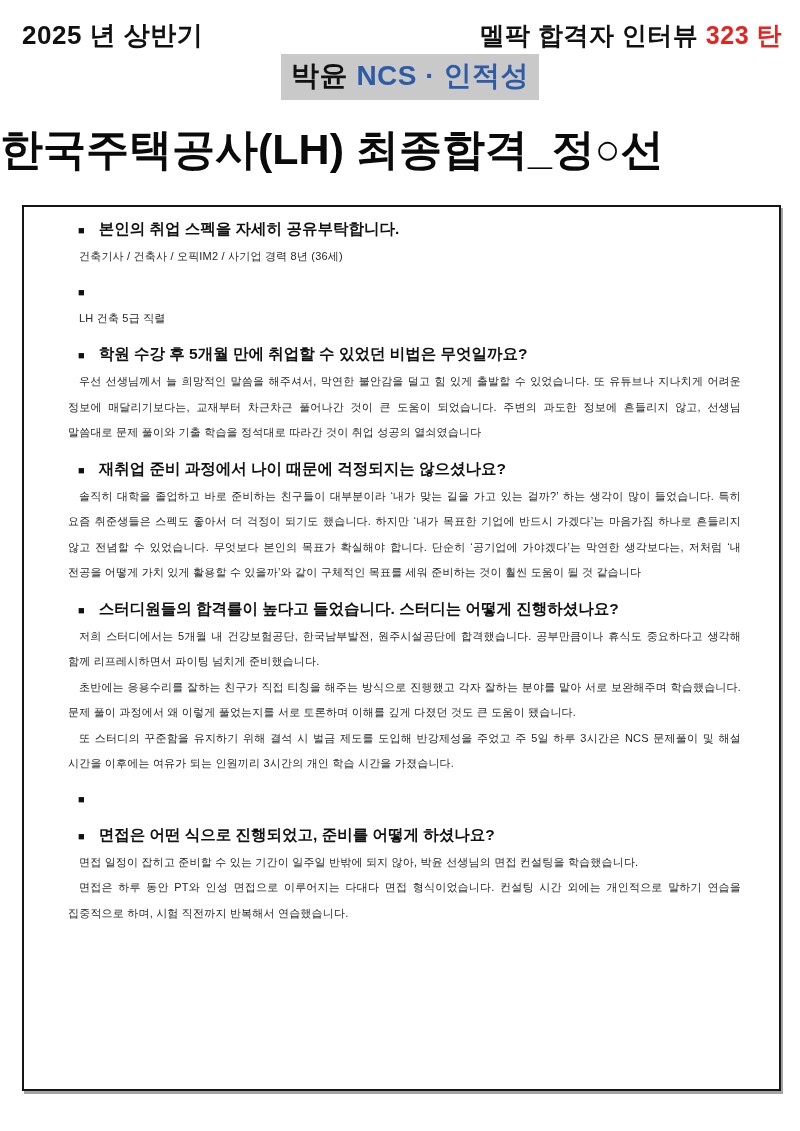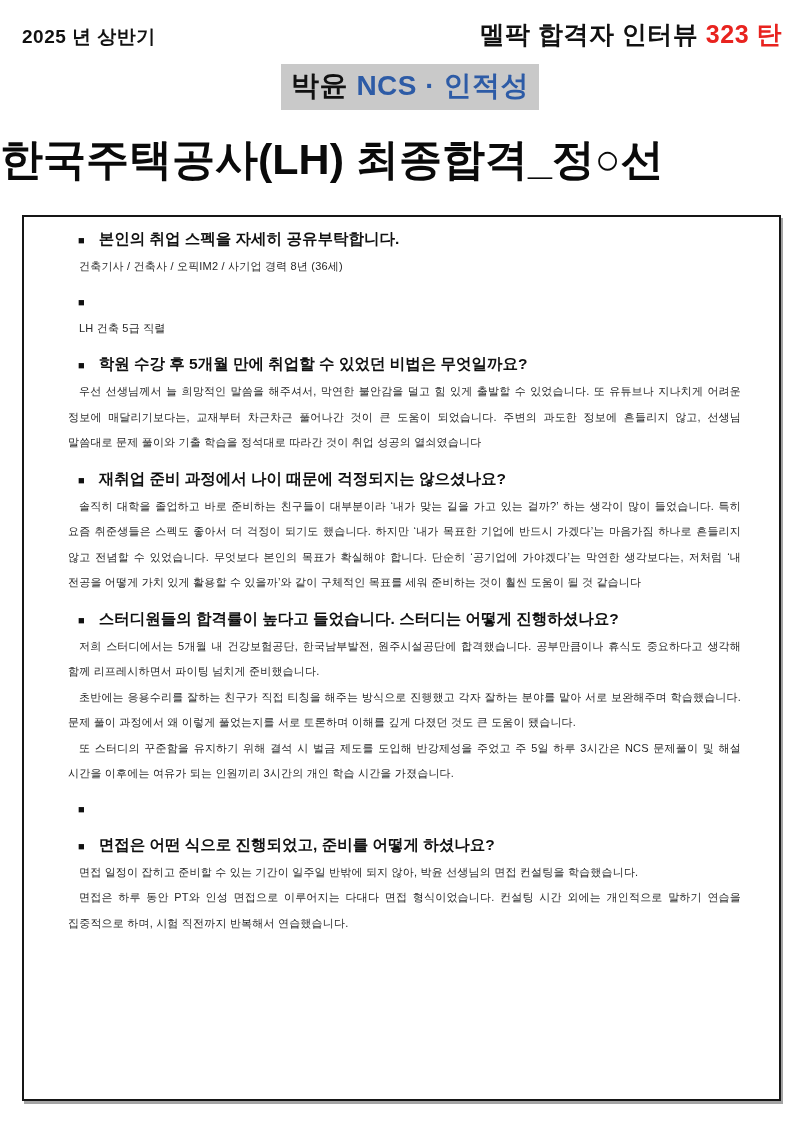--- a/index.html
+++ b/index.html
@@ -17,39 +17,39 @@
   }
 
   
   .masthead {
     display: flex;
     justify-content: space-between;
     align-items: baseline;
     padding: 18px 18px 0 22px;
   }
   .masthead .left {
-    font-size: 19px;
+    font-size: 26px;
     font-weight: 800;
     letter-spacing: 0.5px;
     color: #111111;
   }
   .masthead .right {
     font-size: 25px;
     font-weight: 800;
     letter-spacing: 0.5px;
     color: #111111;
   }
   .masthead .right .num {
     color: #e8231f;
   }
 
   
   .subtitle-wrap {
     text-align: center;
-    margin-top: 13px;
+    margin-top: 1px;
     padding-left: 20px;
   }
   .subtitle {
     display: inline-block;
     background: #c9c9c9;
     padding: 3px 10px 5px 10px;
     font-size: 28px;
     font-weight: 800;
     letter-spacing: 0.5px;
   }

